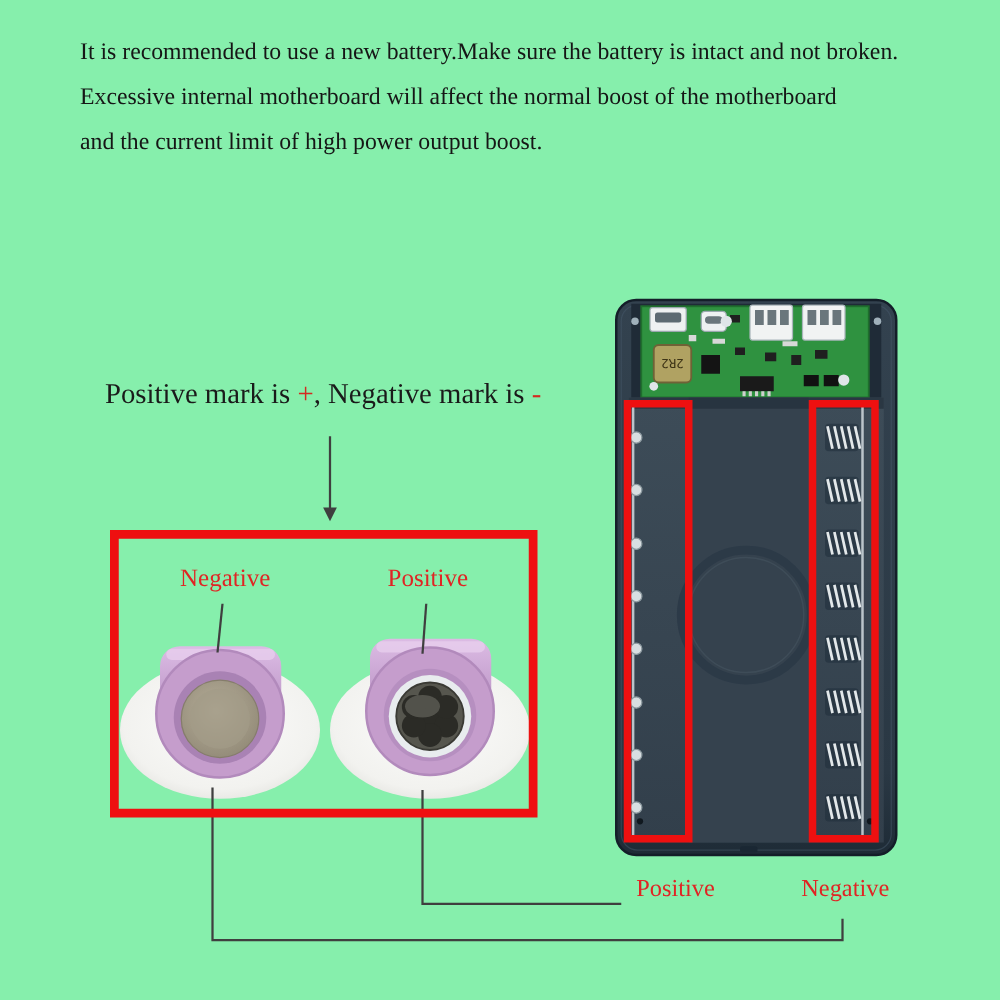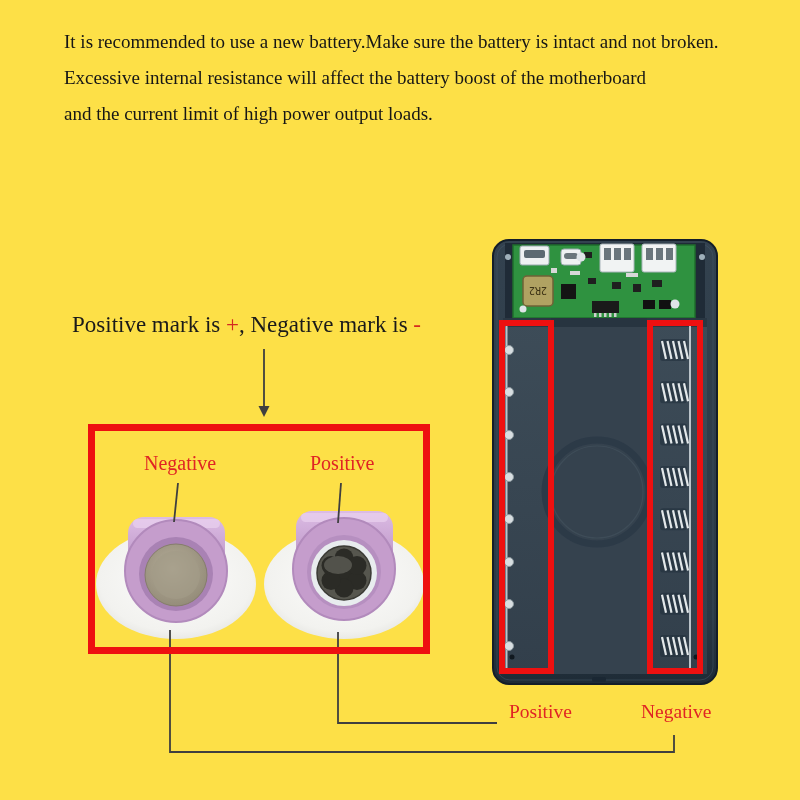--- a/index.html
+++ b/index.html
@@ -1,22 +1,22 @@
 <!DOCTYPE html>
 <html><head>
 <meta charset="utf-8">
 <style>
   html,body{margin:0;padding:0;background:#ffffff;}
   .canvas{
-    position:relative;width:800px;height:800px;background:#fde047;
+    position:relative;width:800px;height:800px;background:#86efac;
     font-family:"Liberation Serif","DejaVu Serif",serif;overflow:hidden;
   }
   .abs{position:absolute;}
   .instructions{left:64px;top:24px;width:710px;font-size:19px;line-height:36px;color:#161616;}
-  .heading{left:72px;top:299px;font-size:23px;line-height:32px;color:#1a1a1a;white-space:nowrap;margin-top:10px;}
+  .heading{left:84px;top:299px;font-size:23px;line-height:32px;color:#1a1a1a;white-space:nowrap;}
   .heading .red{color:#d42a20;}
   .redbox{
     left:88px;top:424px;width:342px;height:230px;
     border:7px solid #ee1010;box-sizing:border-box;z-index:3;
   }
   .redrect{border:6px solid #ee1010;box-sizing:border-box;z-index:3;}
   .redrect.left{left:499px;top:320px;width:55px;height:354px;}
   .redrect.right{left:647px;top:320px;width:56px;height:354px;}
   .boxlabel{font-size:20px;color:#e02424;z-index:4;white-space:nowrap;}
   .boxlabel.neg{left:144px;top:452px;}
@@ -29,22 +29,22 @@
   #batteries{left:88px;top:424px;z-index:1;}
   #connectors{left:0;top:0;z-index:2;}
 </style>
 </head>
 <body>
 
 <div class="canvas">
 
   <div class="abs instructions">
     <div>It is recommended to use a new battery.Make sure the battery is intact and not broken.</div>
-    <div>Excessive internal resistance will affect the battery boost of the motherboard</div>
-    <div>and the current limit of high power output loads.</div>
+    <div>Excessive internal motherboard will affect the normal boost of the motherboard</div>
+    <div>and the current limit of high power output boost.</div>
   </div>
 
   <div class="abs heading"><span>Positive mark is </span><span class="red">+</span><span>, Negative mark is </span><span class="red">-</span></div>
 
   <svg id="powerbank" class="layer" width="250" height="470" viewBox="480 230 250 470">
     <defs>
       <linearGradient id="pbBody" x1="0" y1="0" x2="0" y2="1">
         <stop offset="0" stop-color="#33424f"></stop>
         <stop offset="0.85" stop-color="#2a3844"></stop>
         <stop offset="1" stop-color="#1e2b36"></stop>

